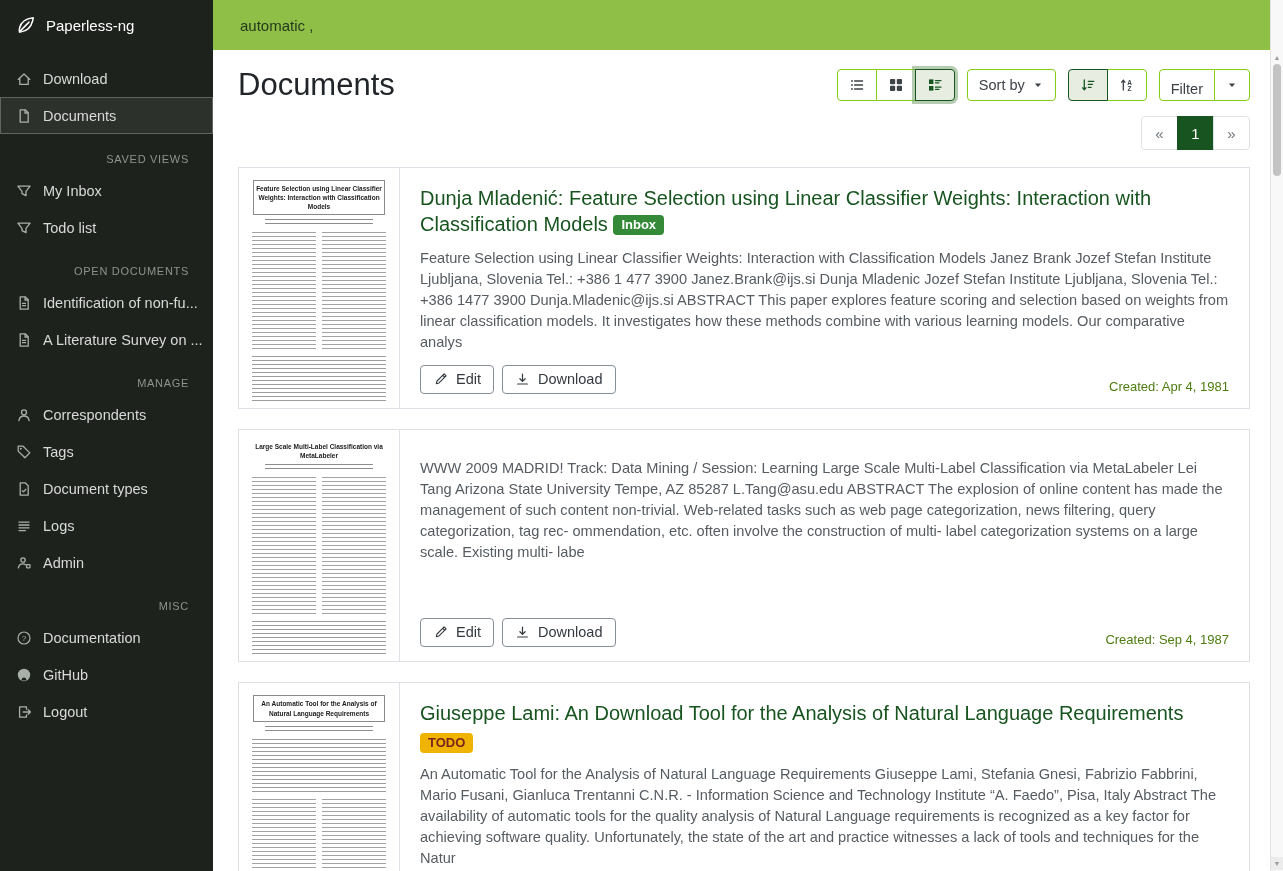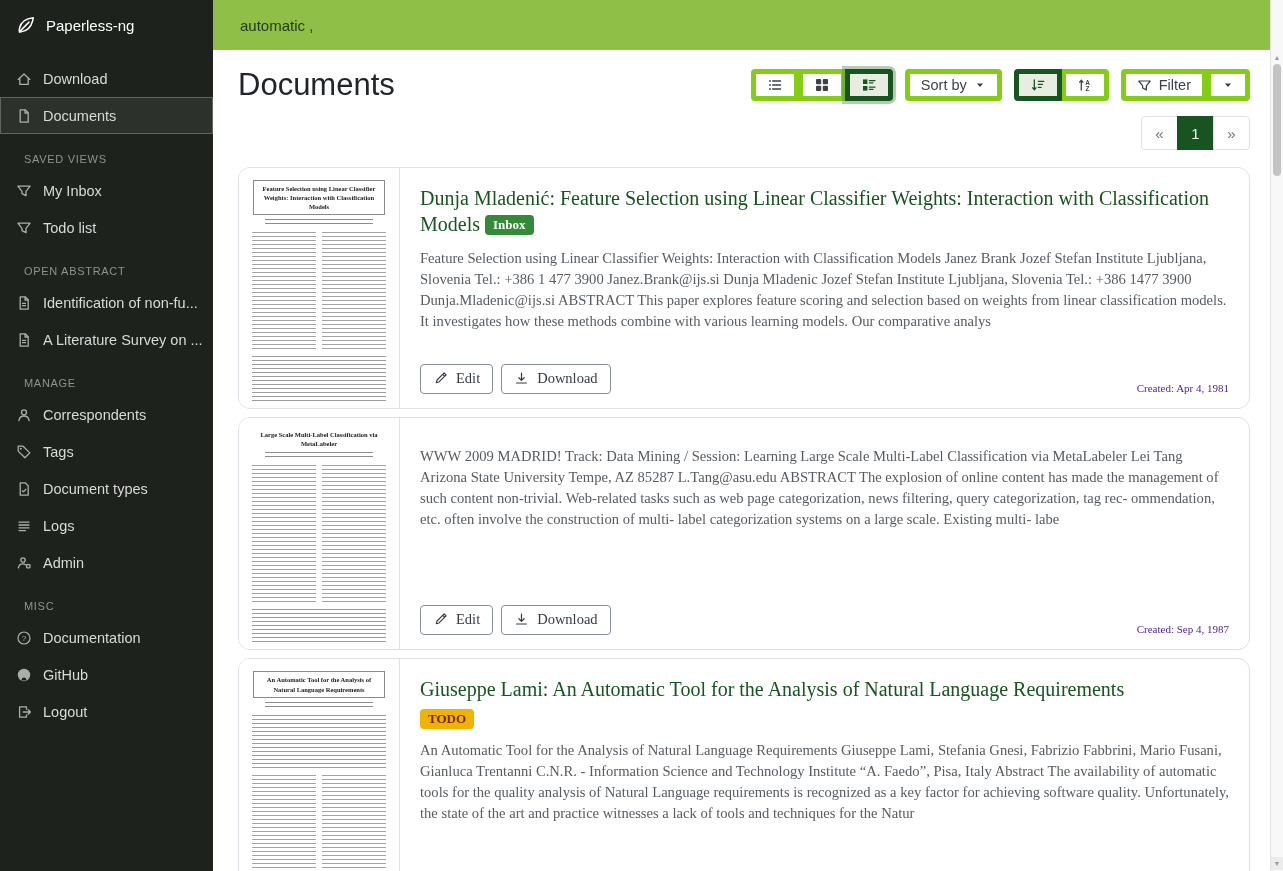--- a/index.html
+++ b/index.html
@@ -2,21 +2,21 @@
 <html style="--accent: #17541f; --header-green: #8fbf47; --sidebar-bg: #1d221d; --badge-inbox: #348a38; --badge-todo: #efb301; --badge-todo-text: #7b241c;"><head>
 <meta charset="utf-8">
 <style>
   * { box-sizing: border-box; }
   html,body { margin:0; padding:0; width:1283px; height:871px; overflow:hidden;
     font-family:"Liberation Sans", sans-serif; background:#fff; }
   .app { display:flex; width:1283px; height:871px; }
 
   
   .sidebar { flex:0 0 213px; background:var(--sidebar-bg,#1d221d); color:#d9d9d9;
-    display:flex; flex-direction:column; overflow:hidden; }
+    display:flex; flex-direction:column; overflow:hidden;text-align:right; }
   .logo-row { height:50px; flex:0 0 50px; display:flex; align-items:center; gap:10px;
     padding:0 16px; color:#fff; }
   .logo-text { font-size:15px; color:#fff; }
   .nav { padding-top:10px; }
   .nav-item { display:flex; align-items:center; gap:11px; padding:0 16px; height:37px;
     font-size:14.5px; color:#d9d9d9; cursor:pointer; white-space:nowrap; }
   .nav-item svg { flex:0 0 16px; color:#a9b0a9; }
   .nav-item.active { background:rgba(255,255,255,.07); outline:1px solid rgba(255,255,255,.25); outline-offset:-1px; }
   .section-header { font-size:11px; letter-spacing:.7px; color:#8d948d; padding:19px 24px 7px; }
 
@@ -25,42 +25,42 @@
   .topbar { flex:0 0 50px; height:50px; background:var(--header-green,#8fbf47);
     display:flex; align-items:center; padding-left:13px; }
   .search-input { background:transparent; border:none; outline:none; width:70%;
     font-size:15px; color:#253a1e; padding:6px 14px; font-family:inherit; }
   .content { flex:1; padding:0 20px 0 25px; overflow:hidden; }
 
   .page-head { display:flex; align-items:center; justify-content:space-between; margin-top:17px; }
   h1.page-title { margin:0; font-size:31px; font-weight:400; color:#212529; }
   .controls { display:flex; align-items:center; gap:12px; }
   .btn-group { display:inline-flex; }
-  .btn { background:#fff; border:5px solid #84cc16; color:#3c4248; font-size:14.5px;
+  .btn { background:#fff; border:1px solid #84cc16; color:#3c4248; font-size:14.5px;
     display:inline-flex; align-items:center; justify-content:center; gap:7px;
     height:32px; padding:4px 11px; border-radius:4px; cursor:pointer; font-family:inherit; }
   .btn svg { display:block; }
-  .btn-group .btn { border-radius:0; margin-left:-1px; }
+  .btn-group .btn { border-radius:0; margin-left:-1px;flex-direction:column; }
   .btn-group .btn:first-child { border-radius:4px 0 0 4px; margin-left:0; }
   .btn-group .btn:last-child { border-radius:0 4px 4px 0; }
   .btn.selected { background:#e7eee1; border-color:var(--accent,#17541f); color:var(--accent,#17541f); z-index:1; position:relative; }
   .btn.focus-ring { box-shadow:0 0 0 3px rgba(93,141,79,.45); }
 
   
   .pagination-row { display:flex; justify-content:flex-end; margin:13px 0 17px; }
   .page-btn { min-width:37px; height:34px; background:#fff; border:1px solid #dee2e6;
     color:#6c757d; font-size:15px; display:inline-flex; align-items:center; justify-content:center;
     cursor:pointer; margin-left:-1px; font-family:inherit; }
   .page-btn:first-child { border-radius:4px 0 0 4px; margin-left:0; }
   .page-btn:last-child { border-radius:0 4px 4px 0; }
   .page-btn.active { background:var(--accent,#17541f); border-color:var(--accent,#17541f); color:#fff; }
 
   
-  .card { display:flex; border:1px solid #dee2e6; border-radius:12px; background:#fff;
-    margin-bottom:8px; min-height:229px; overflow:hidden;font-family:Liberation Serif, serif; }
+  .card { display:flex; border:1px solid #dee2e6; border-radius:0; background:#fff;
+    margin-bottom:20px; min-height:229px; overflow:hidden; }
   .thumb { flex:0 0 161px; border-right:1px solid #dee2e6; background:#fff;
     overflow:hidden; cursor:pointer; text-decoration:none; padding-top:6px; }
   .thumb-title { font-size:6.5px; font-weight:700; text-align:center; color:#1b1b1b;
     margin:6px 14px 4px; line-height:1.4; }
   .thumb-title.boxed { border:1px solid #8a8a8a; padding:3px 2px; }
   .thumb-sub { height:8px; margin:3px 26px 5px;
     background:repeating-linear-gradient(to bottom,#8d8d8d 0 1px,transparent 1px 4px); }
   .tlines { margin:4px 13px; background:repeating-linear-gradient(to bottom,#9c9c9c 0 1px,transparent 1px 4px); }
   .tcols { display:flex; gap:6px; margin:4px 13px; }
   .tcols > div { flex:1; background:repeating-linear-gradient(to bottom,#a3a3a3 0 1px,transparent 1px 4px); }
@@ -72,21 +72,21 @@
     border-radius:4px; vertical-align:2px; cursor:pointer; line-height:1; }
   .badge.inbox { background:var(--badge-inbox,#348a38); color:#fff; }
   .badge.todo  { background:var(--badge-todo,#efb301); color:var(--badge-todo-text,#7b241c); }
   .badge-row { margin-top:7px; }
   .desc { margin:11px 0 0; font-size:14.6px; color:#565c61; line-height:1.44; }
   .card-footer { margin-top:auto; padding-top:12px; display:flex; align-items:flex-end; justify-content:space-between; }
   .action-btns { display:flex; gap:8px; }
   .action-btn { display:inline-flex; align-items:center; gap:8px; background:#fff;
     border:1px solid #868e96; color:#343a40; font-size:14.5px; padding:5px 12px 6px;
     border-radius:4px; cursor:pointer; font-family:inherit; }
-  .created { font-size:11px; color:#4c1d95; }
+  .created { font-size:13px; color:#4d7c0f; }
 
   
   .scrollbar { flex:0 0 13px; background:#f8f8f8; border-left:1px solid #e4e4e4; position:relative; }
   .sb-arrow { position:absolute; left:0; width:12px; height:13px; color:#9a9a9a; font-size:7px;
     display:flex; align-items:center; justify-content:center; cursor:pointer; }
   .sb-up { top:51px; } .sb-down { bottom:1px; background:#ececec; }
   .sb-thumb { position:absolute; top:64px; left:2px; width:8px; height:112px;
     background:#c3c3c3; border-radius:4px; cursor:grab; }
 </style>
 </head>
@@ -125,21 +125,21 @@
           </svg>
         <span>My Inbox</span>
       </div>
       <div class="nav-item">
         <svg width="16" height="16" viewBox="0 0 16 16" fill="none" stroke="currentColor" stroke-width="1.3" stroke-linejoin="round">
             <path d="M1.9 3.2h12.2L10 8.4v4.3L6 10.6V8.4L1.9 3.2Z"></path>
           </svg>
         <span>Todo list</span>
       </div>
 
-      <div class="section-header">OPEN ABSTRACT</div>
+      <div class="section-header">OPEN DOCUMENTS</div>
       <div class="nav-item">
         <svg width="16" height="16" viewBox="0 0 16 16" fill="none" stroke="currentColor" stroke-width="1.3" stroke-linejoin="round">
             <path d="M4.2 1.8h5l3 3v9.4H4.2z"></path>
             <path d="M9 1.8v3.2h3.2M6 8.4h4M6 10.6h4"></path>
           </svg>
         <span>Identification of non-fu...</span>
       </div>
       <div class="nav-item">
         <svg width="16" height="16" viewBox="0 0 16 16" fill="none" stroke="currentColor" stroke-width="1.3" stroke-linejoin="round">
             <path d="M4.2 1.8h5l3 3v9.4H4.2z"></path>
@@ -367,21 +367,21 @@
           <div class="thumb-title boxed">An Automatic Tool for the Analysis of Natural Language Requirements</div>
           <div class="thumb-sub"></div>
           <div class="tlines" style="height:56px"></div>
           <div class="tcols">
               <div style="height:110px"></div>
               <div style="height:110px"></div>
             </div>
         </a>
         <div class="card-body">
           <h5 class="card-title">
-            <a>Giuseppe Lami: An Automatic Tool for the Analysis of Natural Language Requirements</a>
+            <a>Giuseppe Lami: An Download Tool for the Analysis of Natural Language Requirements</a>
           </h5>
           <div class="badge-row">
             <span class="badge todo">TODO</span>
           </div>
           <p class="desc">An Automatic Tool for the Analysis of Natural Language Requirements Giuseppe Lami, Stefania Gnesi, Fabrizio Fabbrini, Mario Fusani, Gianluca Trentanni C.N.R. - Information Science and Technology Institute “A. Faedo”, Pisa, Italy Abstract The availability of automatic tools for the quality analysis of Natural Language requirements is recognized as a key factor for achieving software quality. Unfortunately, the state of the art and practice witnesses a lack of tools and techniques for the Natur</p>
           <div class="card-footer">
 
             <div class="created"></div>
           </div>
         </div>

